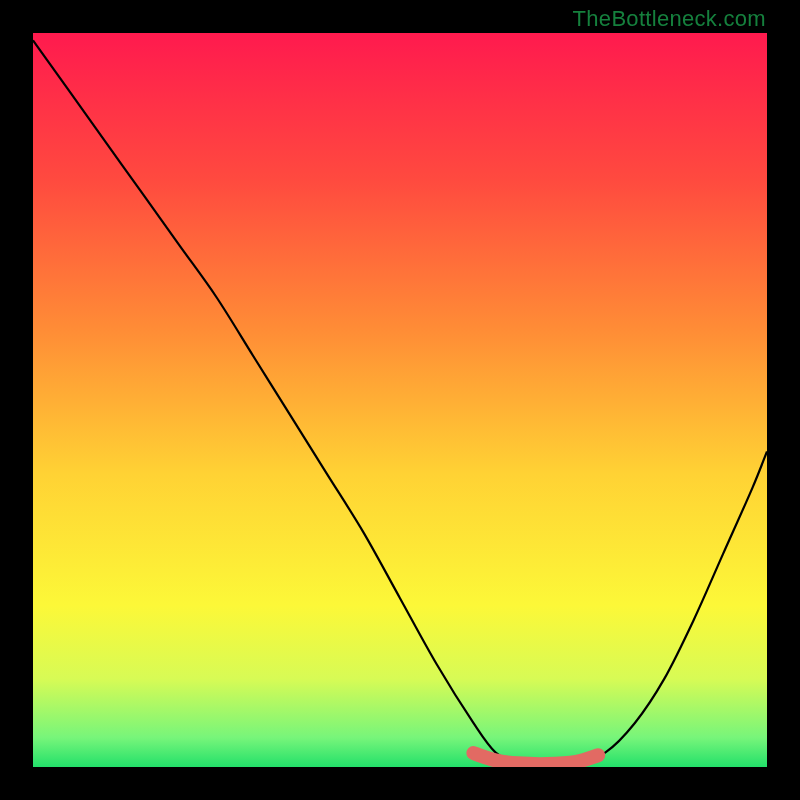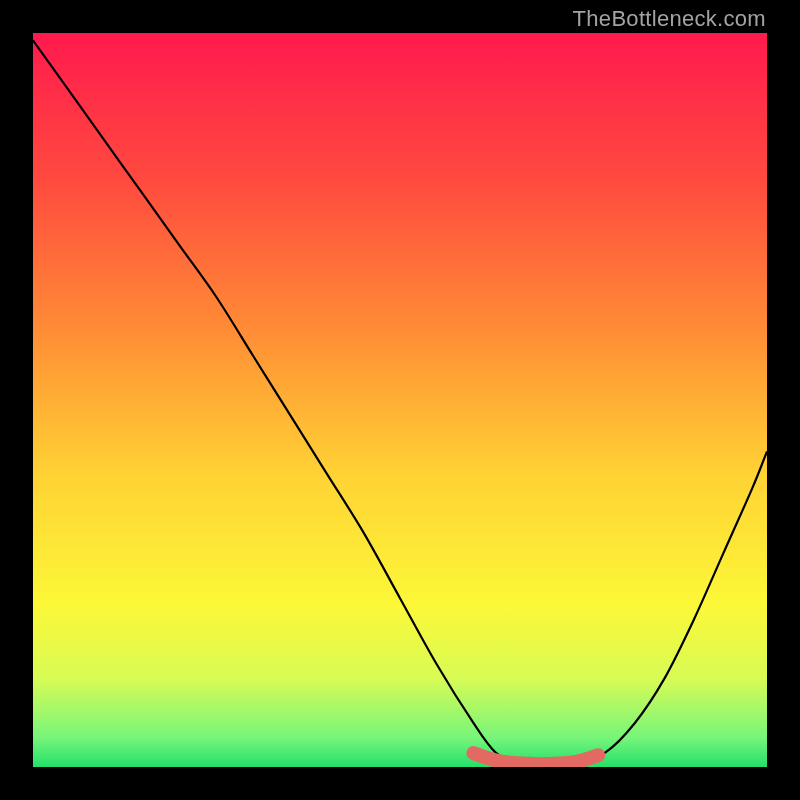--- a/index.html
+++ b/index.html
@@ -28,21 +28,21 @@
     position: absolute;
     left: 0;
     top: 0;
     width: 100%;
     height: 100%;
   }
   .watermark {
     position: absolute;
     top: 6px;
     right: 34px;
-    color: #a3a3a3;
+    color: #15803d;
     font-size: 22px;
     font-weight: 500;
     letter-spacing: 0.3px;
   }
   svg.curve-layer {
     position: absolute;
     left: 0;
     top: 0;
     width: 100%;
     height: 100%;

